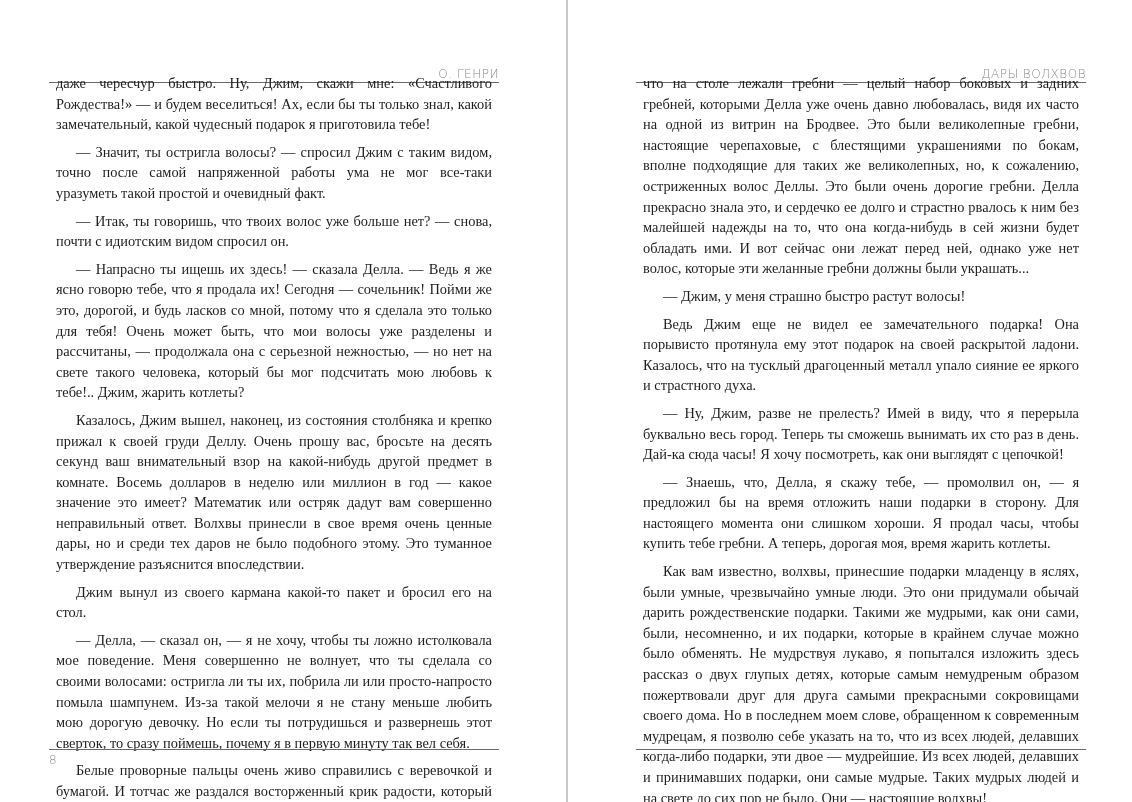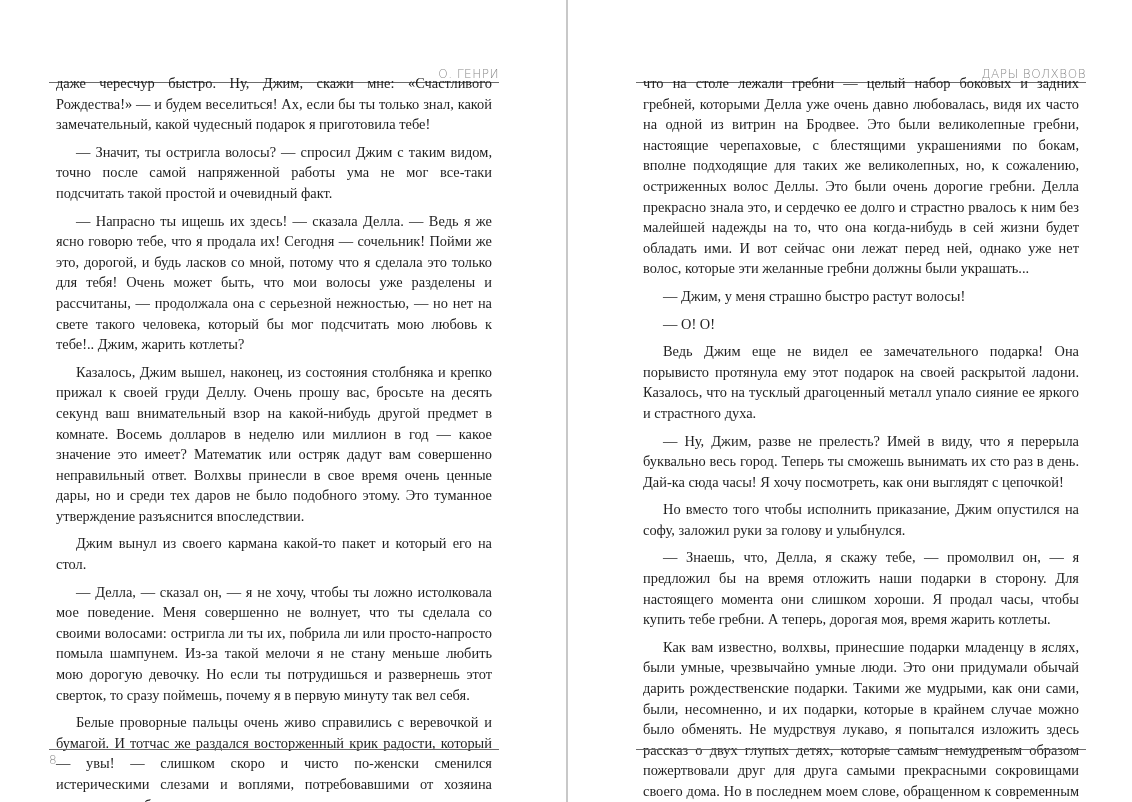--- a/index.html
+++ b/index.html
@@ -86,37 +86,36 @@
   </style>
 </head>
 <body>
 
 <div class="spine"></div>
 
 <div class="page left">
   <div class="running-head">О. ГЕНРИ</div>
   <div class="body-text">
     <p>даже чересчур быстро. Ну, Джим, скажи мне: «Счастливого Рождества!» — и будем веселиться! Ах, если бы ты только знал, какой замечательный, какой чудесный подарок я приготовила тебе!</p>
-    <p class="indent">— Значит, ты остригла волосы? — спросил Джим с таким видом, точно после самой напряженной работы ума не мог все-таки подсчитать такой простой и очевидный факт.</p>
+    <p class="indent">— Значит, ты остригла волосы? — спросил Джим с таким видом, точно после самой напряженной работы ума не мог все-таки уразуметь такой простой и очевидный факт.</p>
+    <p class="indent">— Итак, ты говоришь, что твоих волос уже больше нет? — снова, почти с идиотским видом спросил он.</p>
     <p class="indent">— Напрасно ты ищешь их здесь! — сказала Делла. — Ведь я же ясно говорю тебе, что я продала их! Сегодня — сочельник! Пойми же это, дорогой, и будь ласков со мной, потому что я сделала это только для тебя! Очень может быть, что мои волосы уже разделены и рассчитаны, — продолжала она с серьезной нежностью, — но нет на свете такого человека, который бы мог подсчитать мою любовь к тебе!.. Джим, жарить котлеты?</p>
     <p class="indent">Казалось, Джим вышел, наконец, из состояния столбняка и крепко прижал к своей груди Деллу. Очень прошу вас, бросьте на десять секунд ваш внимательный взор на какой-нибудь другой предмет в комнате. Восемь долларов в неделю или миллион в год — какое значение это имеет? Математик или остряк дадут вам совершенно неправильный ответ. Волхвы принесли в свое время очень ценные дары, но и среди тех даров не было подобного этому. Это туманное утверждение разъяснится впоследствии.</p>
-    <p class="indent">Джим вынул из своего кармана какой-то пакет и который его на стол.</p>
+    <p class="indent">Джим вынул из своего кармана какой-то пакет и бросил его на стол.</p>
     <p class="indent">— Делла, — сказал он, — я не хочу, чтобы ты ложно истолковала мое поведение. Меня совершенно не волнует, что ты сделала со своими волосами: остригла ли ты их, побрила ли или просто-напросто помыла шампунем. Из-за такой мелочи я не стану меньше любить мою дорогую девочку. Но если ты потрудишься и развернешь этот сверток, то сразу поймешь, почему я в первую минуту так вел себя.</p>
     <p class="indent">Белые проворные пальцы очень живо справились с веревочкой и бумагой. И тотчас же раздался восторженный крик радости, который — увы! — слишком скоро и чисто по-женски сменился истерическими слезами и воплями, потребовавшими от хозяина квартиры, чтобы он немедленно пустил в ход все имеющиеся в его распоряжении успокоительные средства. Потому</p>
   </div>
   <div class="footer-rule"></div>
   <div class="page-number">8</div>
 </div>
 
 <div class="page right">
   <div class="running-head">ДАРЫ ВОЛХВОВ</div>
   <div class="body-text">
     <p>что на столе лежали гребни — целый набор боковых и задних гребней, которыми Делла уже очень давно любовалась, видя их часто на одной из витрин на Бродвее. Это были великолепные гребни, настоящие черепаховые, с блестящими украшениями по бокам, вполне подходящие для таких же великолепных, но, к сожалению, остриженных волос Деллы. Это были очень дорогие гребни. Делла прекрасно знала это, и сердечко ее долго и страстно рвалось к ним без малейшей надежды на то, что она когда-нибудь в сей жизни будет обладать ими. И вот сейчас они лежат перед ней, однако уже нет волос, которые эти желанные гребни должны были украшать...</p>
     <p class="indent">— Джим, у меня страшно быстро растут волосы!</p>
-    <p class="indent">— О! О!</p>
     <p class="indent">Ведь Джим еще не видел ее замечательного подарка! Она порывисто протянула ему этот подарок на своей раскрытой ладони. Казалось, что на тусклый драгоценный металл упало сияние ее яркого и страстного духа.</p>
     <p class="indent">— Ну, Джим, разве не прелесть? Имей в виду, что я перерыла буквально весь город. Теперь ты сможешь вынимать их сто раз в день. Дай-ка сюда часы! Я хочу посмотреть, как они выглядят с цепочкой!</p>
-    <p class="indent">Но вместо того чтобы исполнить приказание, Джим опустился на софу, заложил руки за голову и улыбнулся.</p>
     <p class="indent">— Знаешь, что, Делла, я скажу тебе, — промолвил он, — я предложил бы на время отложить наши подарки в сторону. Для настоящего момента они слишком хороши. Я продал часы, чтобы купить тебе гребни. А теперь, дорогая моя, время жарить котлеты.</p>
     <p class="indent">Как вам известно, волхвы, принесшие подарки младенцу в яслях, были умные, чрезвычайно умные люди. Это они придумали обычай дарить рождественские подарки. Такими же мудрыми, как они сами, были, несомненно, и их подарки, которые в крайнем случае можно было обменять. Не мудрствуя лукаво, я попытался изложить здесь рассказ о двух глупых детях, которые самым немудреным образом пожертвовали друг для друга самыми прекрасными сокровищами своего дома. Но в последнем моем слове, обращенном к современным мудрецам, я позволю себе указать на то, что из всех людей, делавших когда-либо подарки, эти двое — мудрейшие. Из всех людей, делавших и принимавших подарки, они самые мудрые. Таких мудрых людей и на свете до сих пор не было. Они — настоящие волхвы!</p>
   </div>
   <div class="footer-rule"></div>
 </div>
 
 </body></html>

